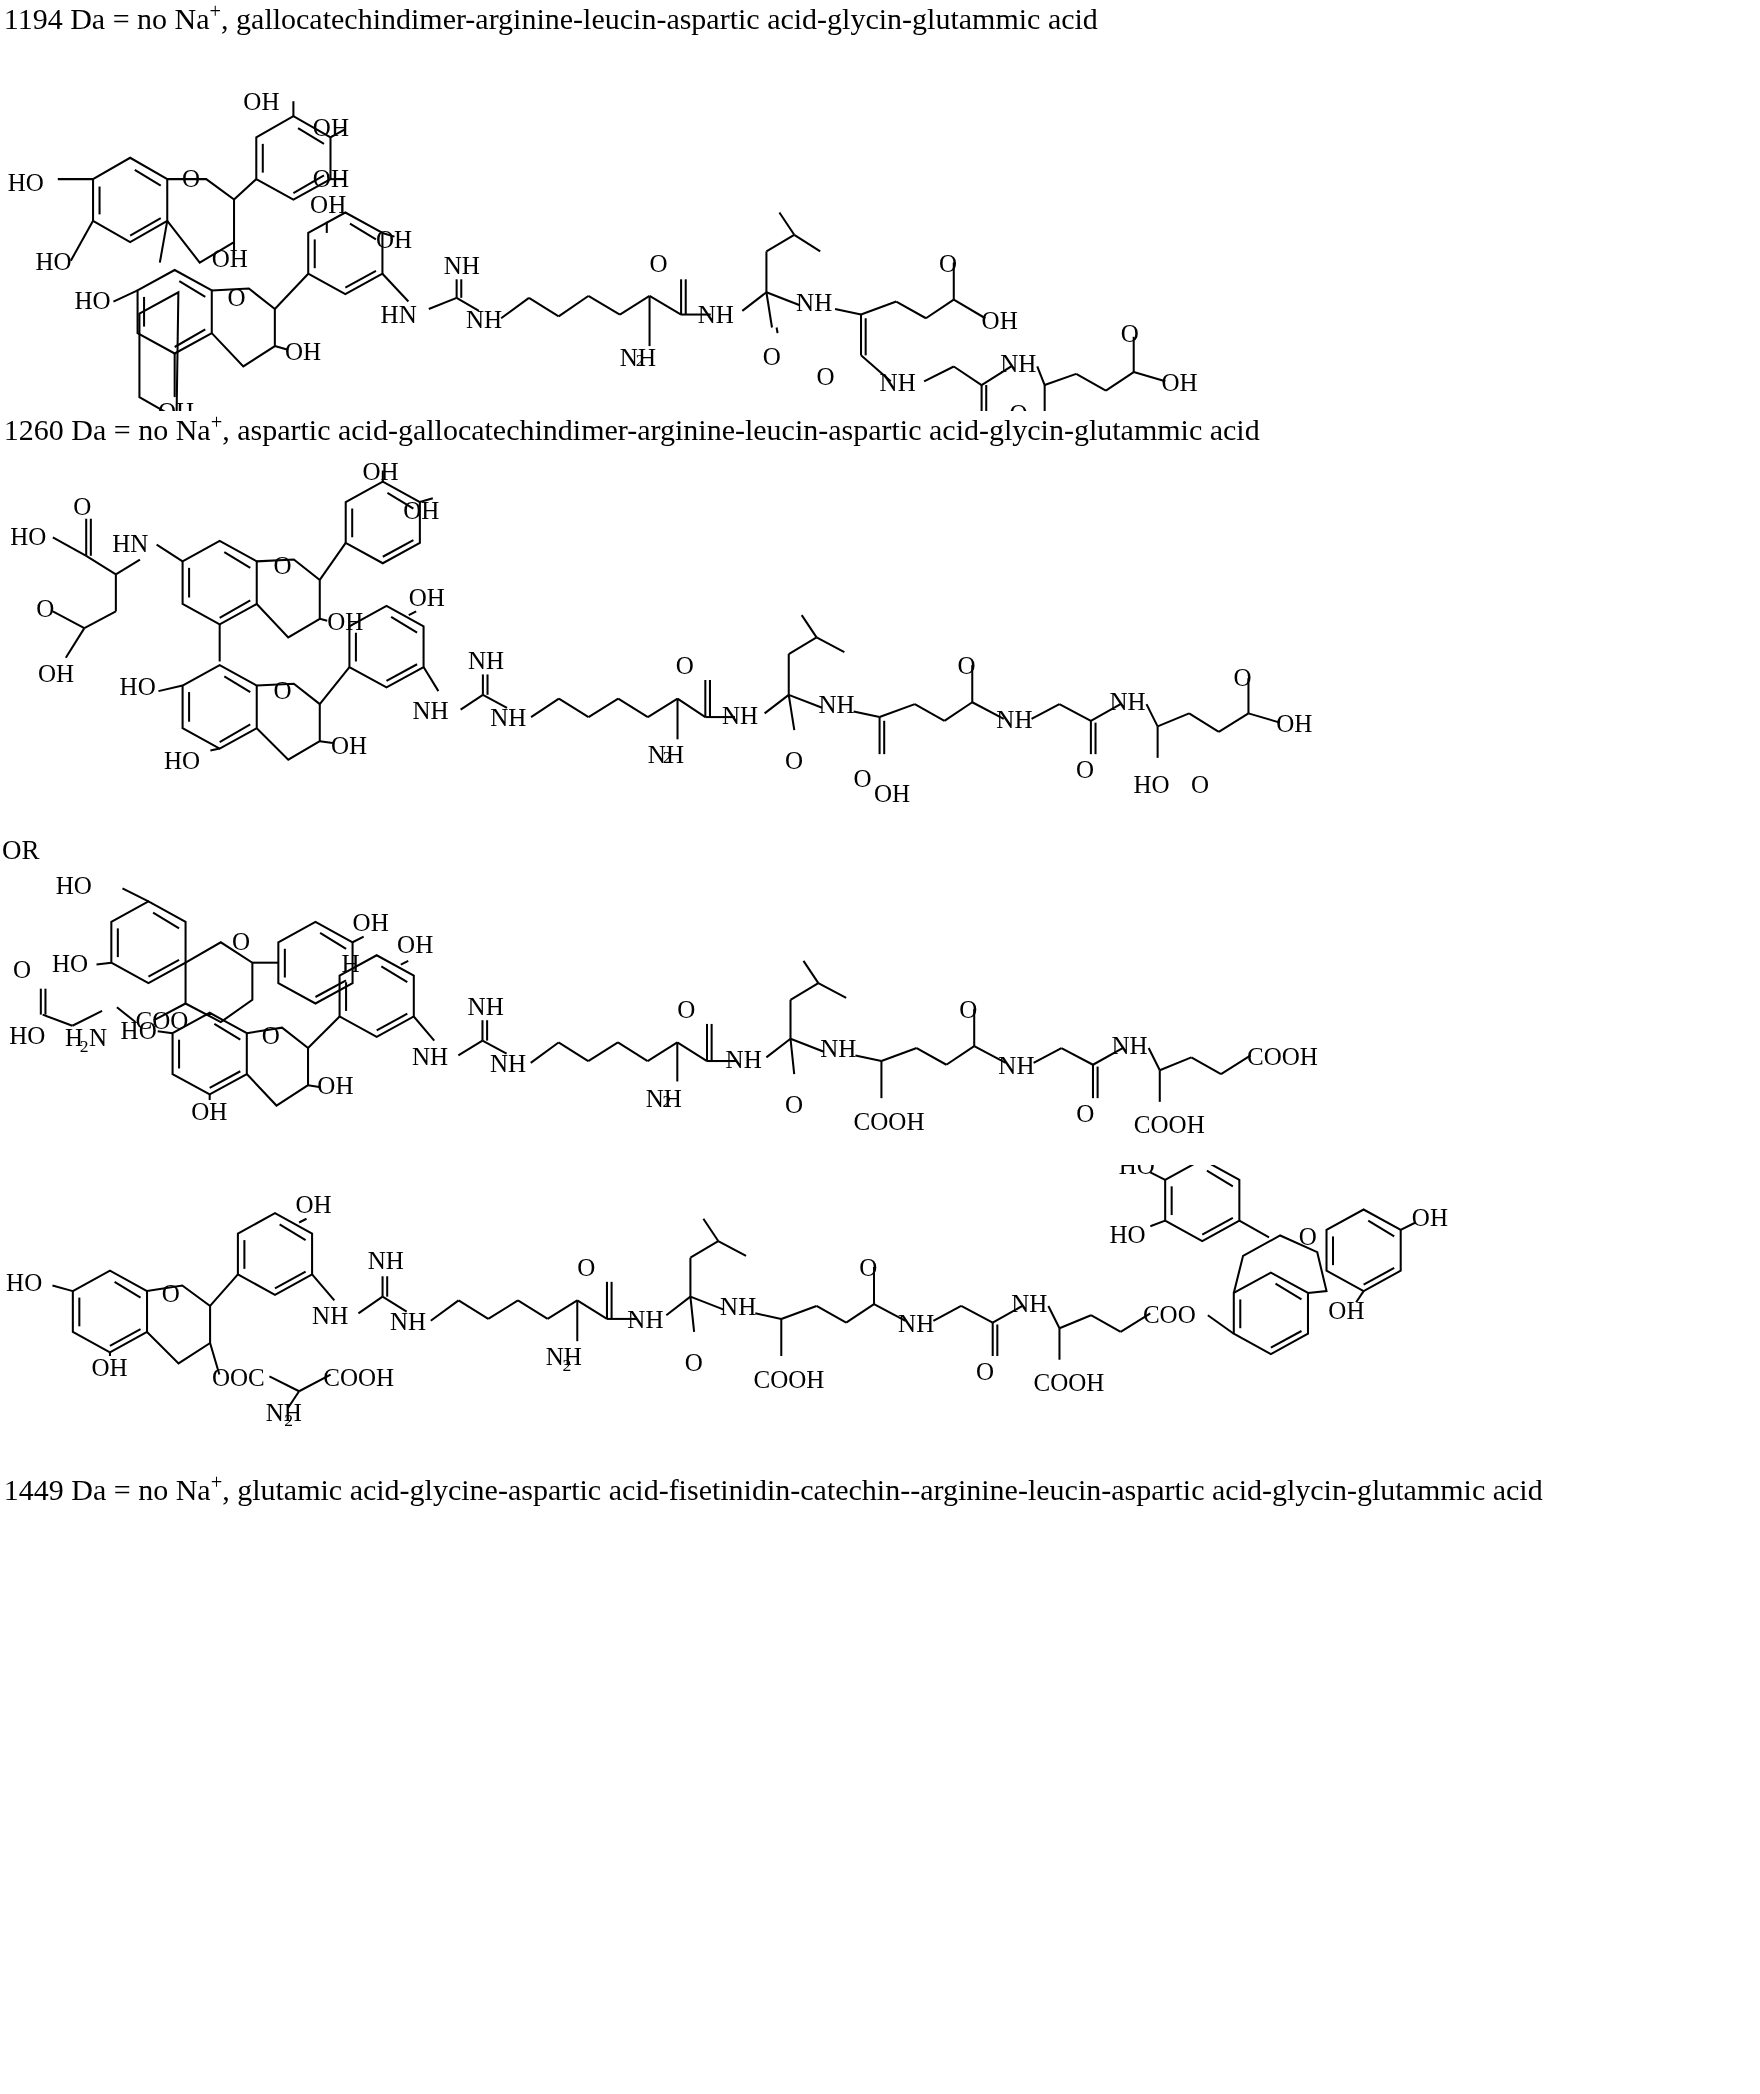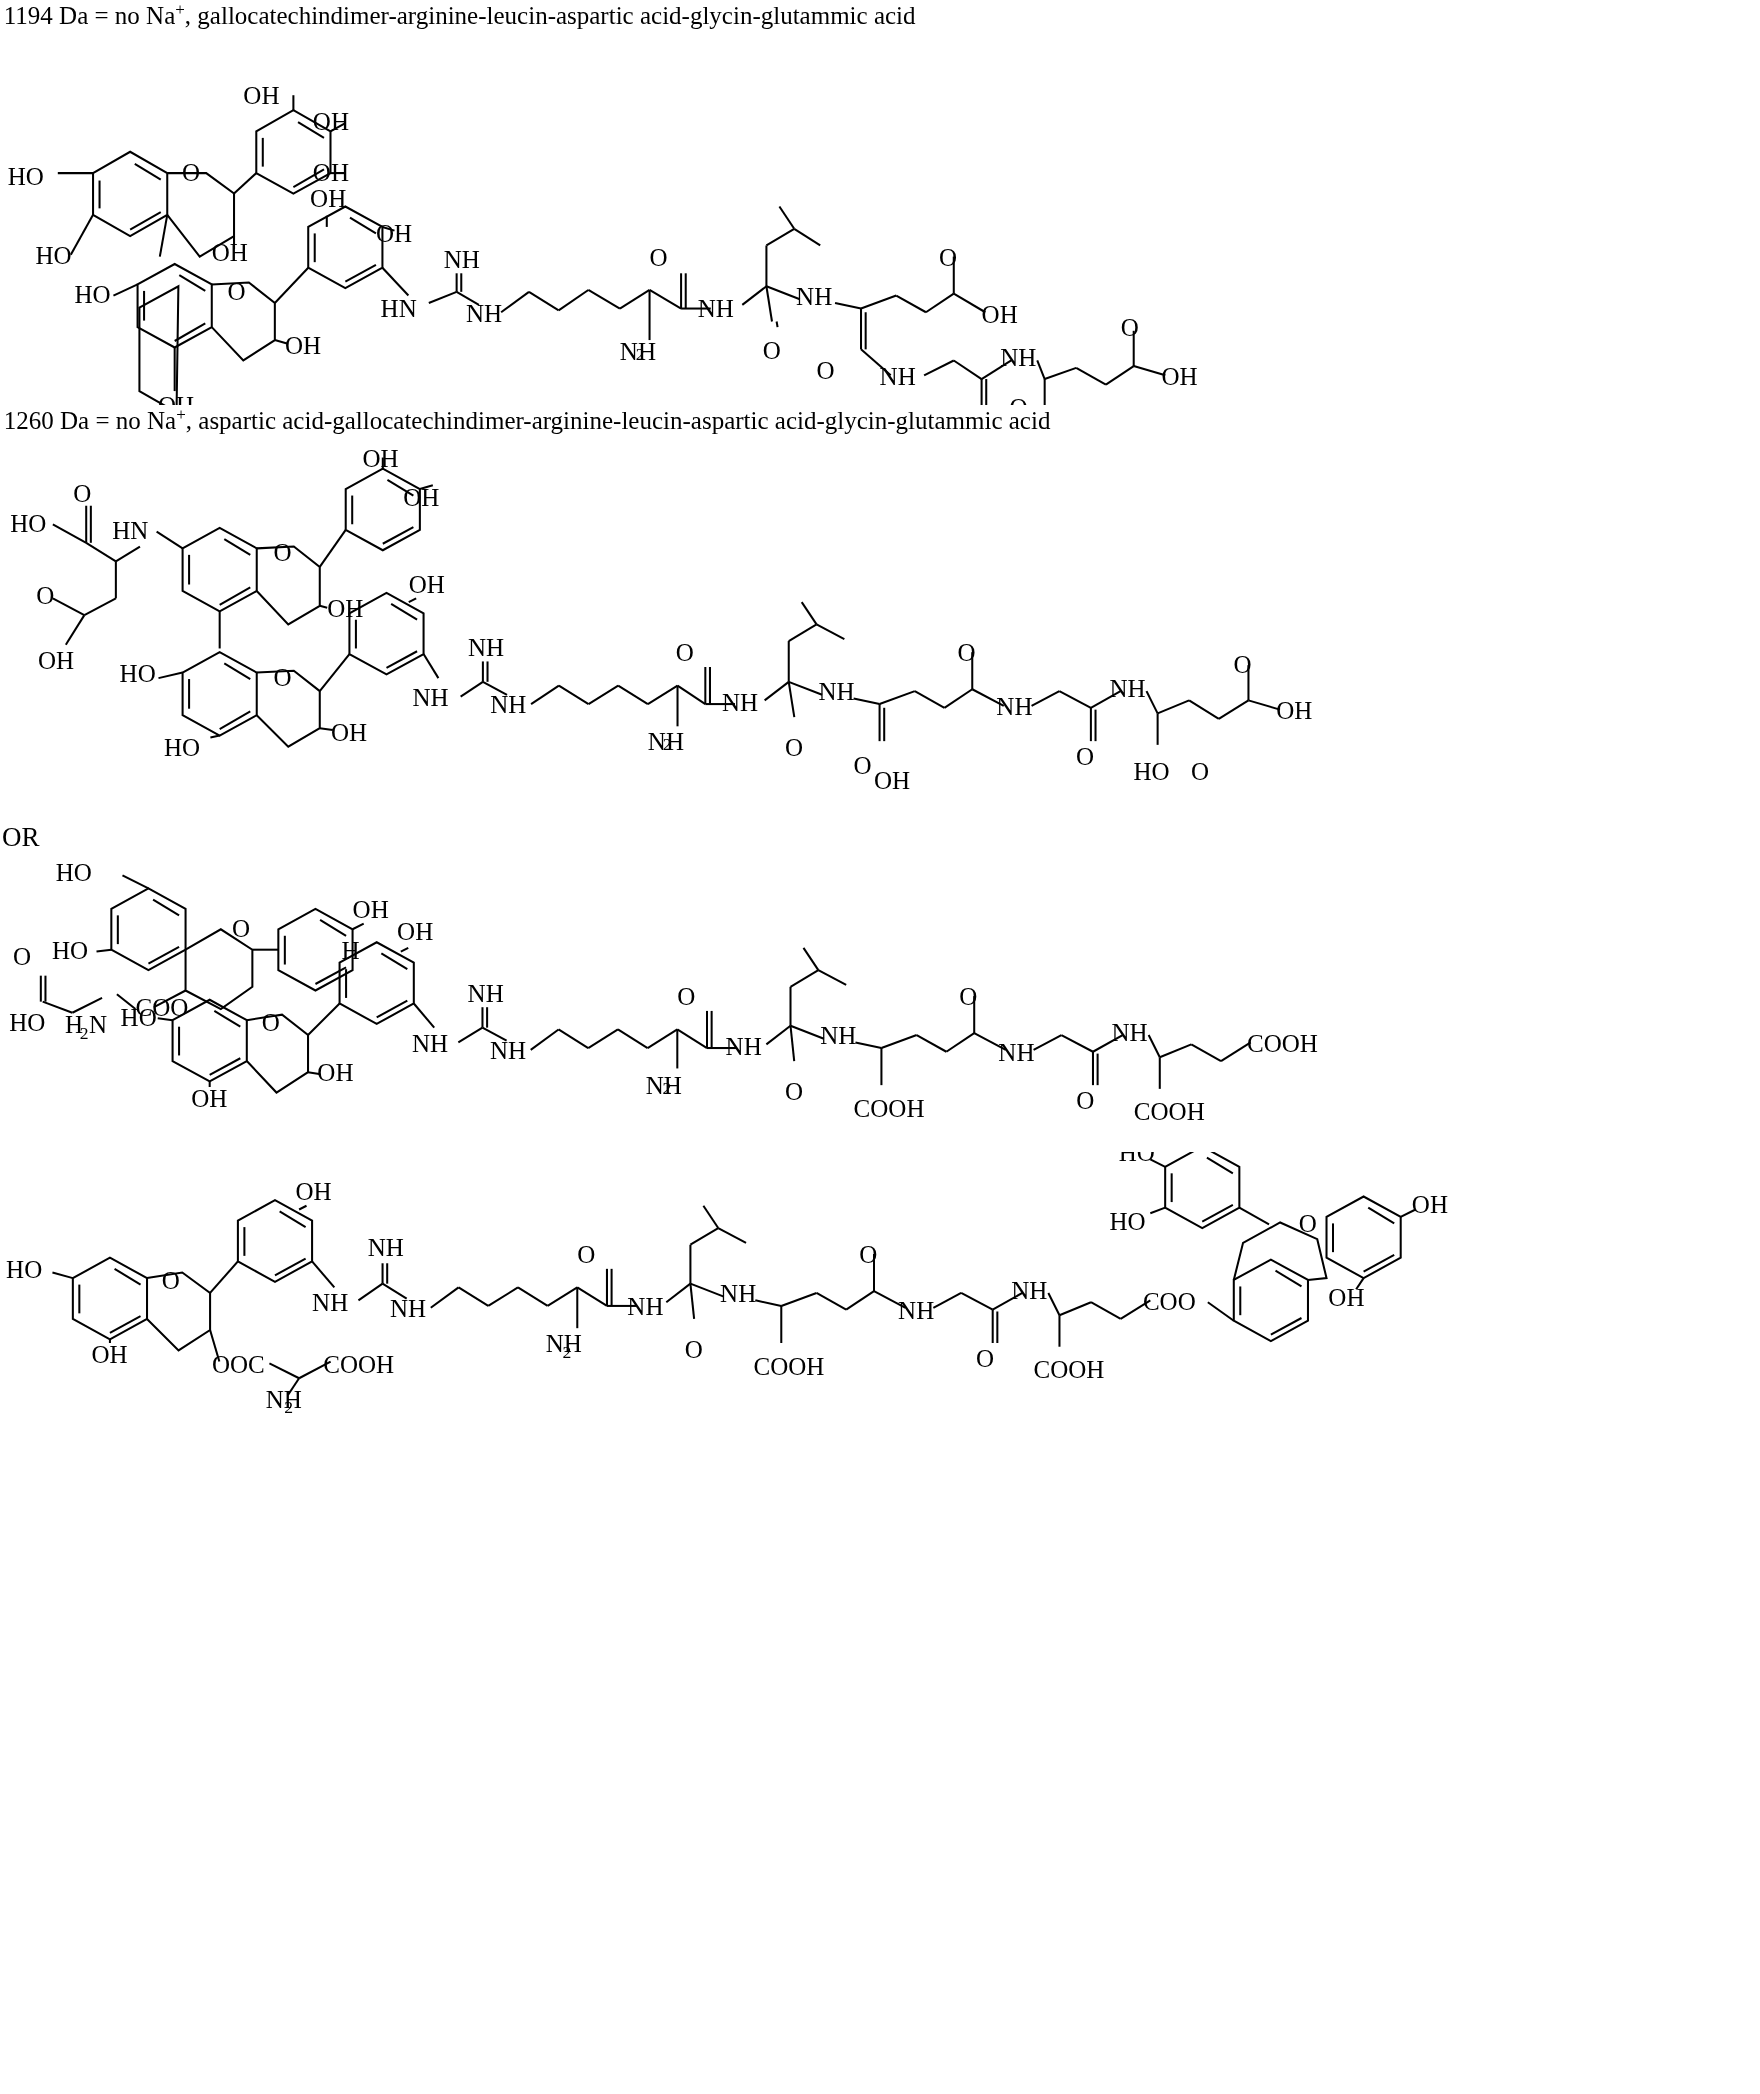--- a/index.html
+++ b/index.html
@@ -13,21 +13,21 @@
     color: #000000;
   }
   .page {
     width: 1761px;
     min-height: 2094px;
     position: relative;
     padding: 0;
     box-sizing: border-box;
   }
   .caption {
-    font-size: 25px;
+    font-size: 30px;
     line-height: 1.28;
     text-align: justify;
     margin: 0 0 1.9px 1.9px;
     padding: 0 5.6px 0 1.9px;
   }
   .caption.jtx {
     text-align: justify;
     text-justify: inter-word;
   }
   .caption sup {
@@ -535,15 +535,16 @@
       <line x1="1296" y1="75" x2="1329" y2="57"></line>
       <line x1="1329" y1="23" x2="1301" y2="6"></line>
       <line x1="1336" y1="60" x2="1368" y2="78"></line>
       <text x="1206" y="10" fill="#000" stroke="none">HO</text>
       <line x1="1256" y1="16" x2="1240" y2="8"></line>
       <text x="1196" y="84" fill="#000" stroke="none">HO</text>
       <line x1="1256" y1="60" x2="1240" y2="66"></line>
     </svg>
   </div>
 
+  <p class="caption jtx"><span>1449 Da = no Na</span><sup>+</sup><span>, glutamic acid-glycine-aspartic acid-fisetinidin-catechin--arginine-leucin-aspartic acid-glycin-glutammic acid</span></p>
 
 </div>
 
 
 </body></html>

